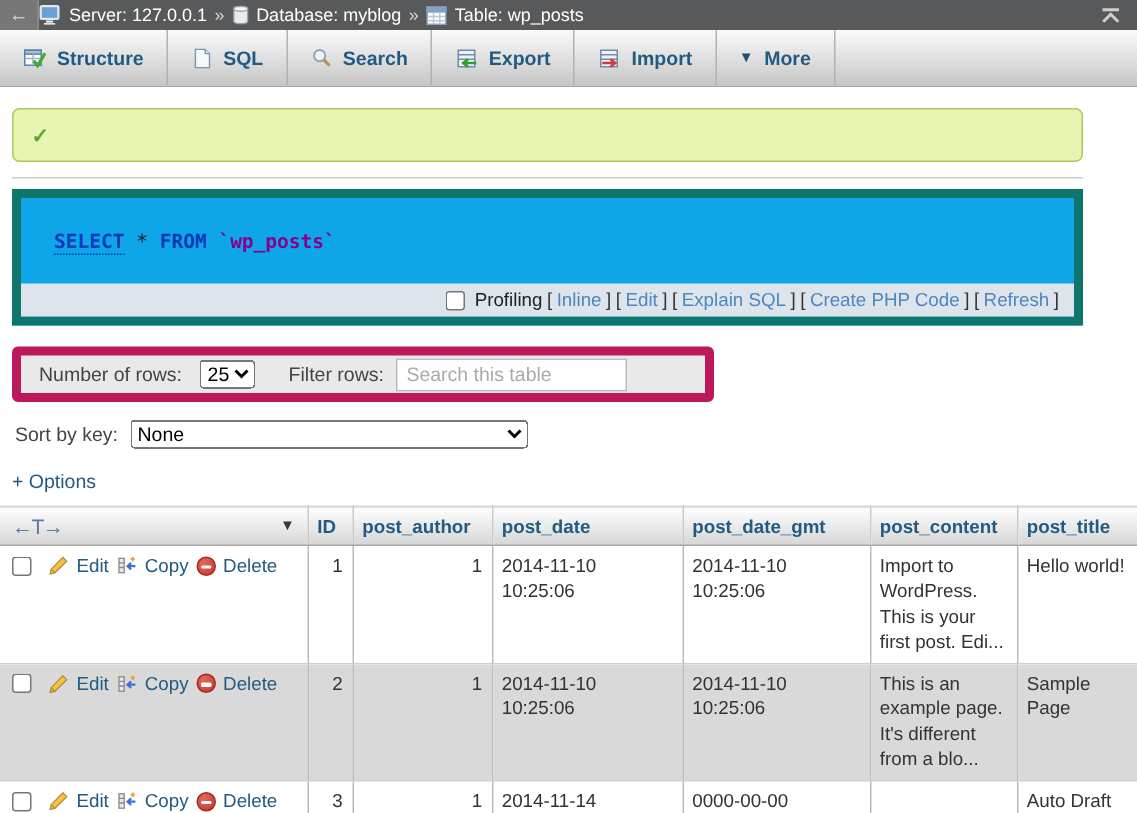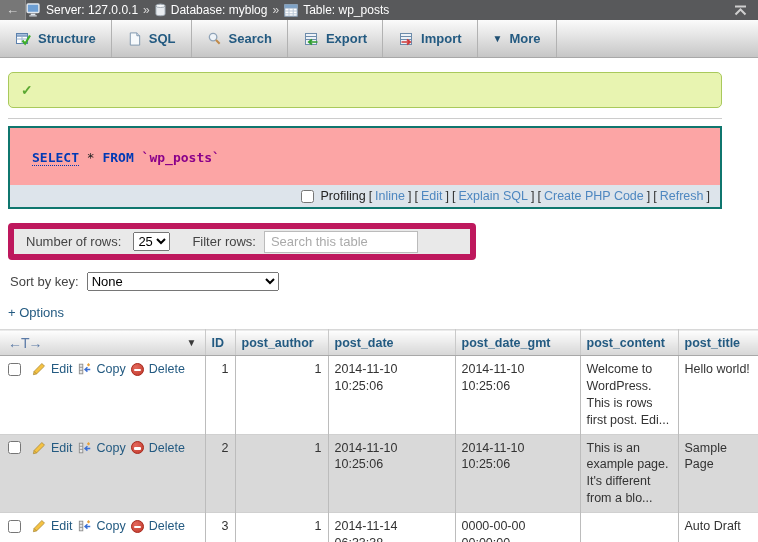--- a/index.html
+++ b/index.html
@@ -28,21 +28,21 @@
 
   
   .message { margin:14px 36px 10px 8px; background:#e8f4b1; border:1px solid #a9c95c;
     border-radius:5px; padding:9px 12px; font-size:12.5px; color:#333;
     display:flex; align-items:center; gap:8px; }
   .check-ico { color:#5ba832; font-weight:bold; font-size:14px; }
 
   .divider { margin:0 36px 0 8px; border-top:1px solid #ccc; }
 
   
-  .query-box { margin:7px 36px 0 8px; background:#fca5a5; border:2px solid #0f766e; }
+  .query-box { margin:7px 36px 0 8px; background:#0ea5e9; border:6px solid #0f766e; }
   .sql-line { padding:22px 10px 20px 22px; font-family:"DejaVu Sans Mono", monospace;
     font-size:13px; color:#222; }
   .kw { color:#0039b5; font-weight:bold; }
   .kw.hint { border-bottom:1px dotted #0039b5; cursor:help; }
   .ident { color:#8a008a; font-weight:bold; }
   .profiling-strip { height:22px; background:#dde4eb; display:flex; align-items:center;
     justify-content:flex-end; padding-right:10px; font-size:12.5px; gap:3px; color:#222; }
   .profiling-strip input { margin-right:3px; }
   .sql-link { color:#4e87c0; text-decoration:none; cursor:pointer; }
   .brk { color:#333; }
@@ -50,21 +50,21 @@
   
   .controls-bar { margin:14px 0 0 8px; width:468px; height:37px; background:#e9e9e9;
     border:6px solid #be185d; border-radius:4px; display:flex; align-items:center;
     gap:8px; padding:0 12px; font-size:13px; color:#444; }
   .controls-bar select { font-size:13px; margin-left:4px; }
   .filter-input { width:154px; height:22px; border:1px solid #bbb; padding:0 6px;
     font-size:13px; color:#333; }
   .filter-input::placeholder { color:#aaa; }
   .sort-row { margin:12px 0 0 10px; display:flex; align-items:center; gap:8px;
     font-size:13px; color:#444; }
-  .sort-row select { width:192px; font-size:13px; }
+  .sort-row select { width:265px; font-size:13px; }
   .options-link { display:inline-block; margin:14px 0 6px 8px; font-size:13px;
     color:#235a81; text-decoration:none; cursor:pointer; }
 
   
   table.results { border-collapse:collapse; table-layout:fixed; width:758px;
     font-size:12.5px; color:#333; margin-top:3px; }
   .results thead th { height:26px; background:linear-gradient(#fefefe,#d6d6d6);
     color:#235a81; font-weight:bold; text-align:left; padding:0 6px;
     border-bottom:1px solid #a8a8a8; border-right:1px solid #c9c9c9;
     border-top:1px solid #d8d8d8; white-space:nowrap; overflow:hidden; }
@@ -302,21 +302,21 @@
           </span>
           <a class="row-link">Copy</a>
           <span class="del-ico"></span>
           <a class="row-link">Delete</a>
         </span>
       </td>
       <td class="num">1</td>
       <td class="num">1</td>
       <td>2014-11-10 10:25:06</td>
       <td>2014-11-10 10:25:06</td>
-      <td>Welcome to WordPress. This is rows first post. Edi...</td>
+      <td>Import to WordPress. This is your first post. Edi...</td>
       <td>Hello world!</td>
     </tr>
     <tr class="even r2">
       <td class="actions-cell">
         <span class="actions-inner">
           <input type="checkbox" style="">
           <span class="ico">
             <svg width="14" height="14" viewBox="0 0 16 16">
                 <path d="M11.3 1.7l3 3L5.2 13.6l-3.6.9.8-3.7z" fill="#f5c242" stroke="#a98a3a" stroke-width="0.9"></path>
                 <path d="M2.4 10.8l2.9 2.9" stroke="#a98a3a" stroke-width="0.9"></path>

